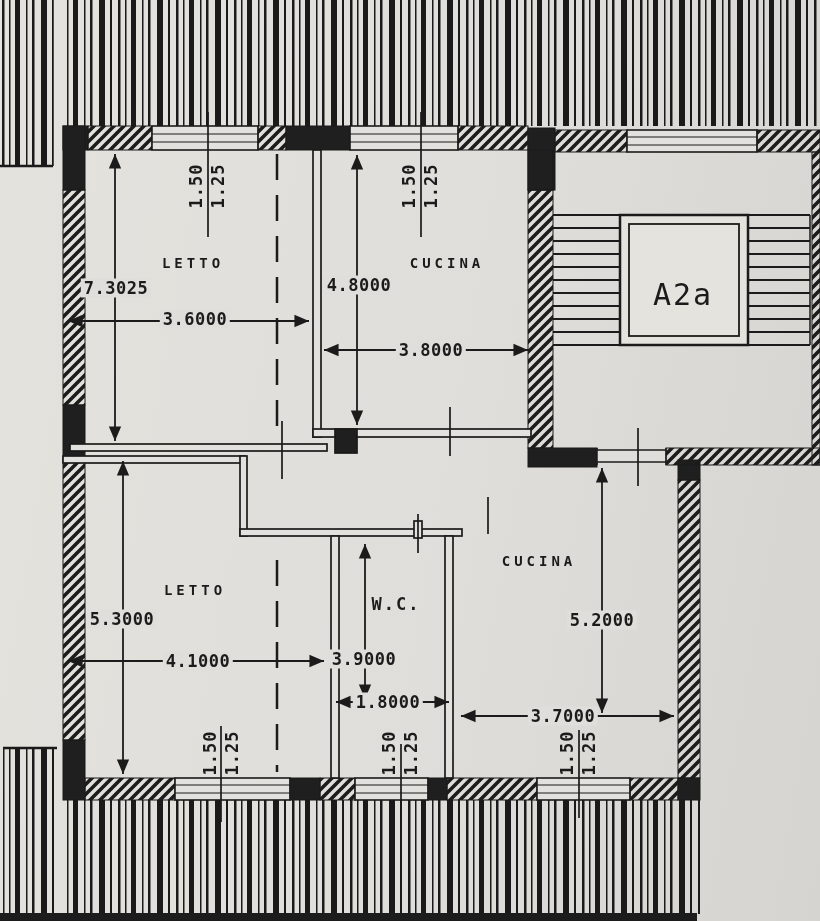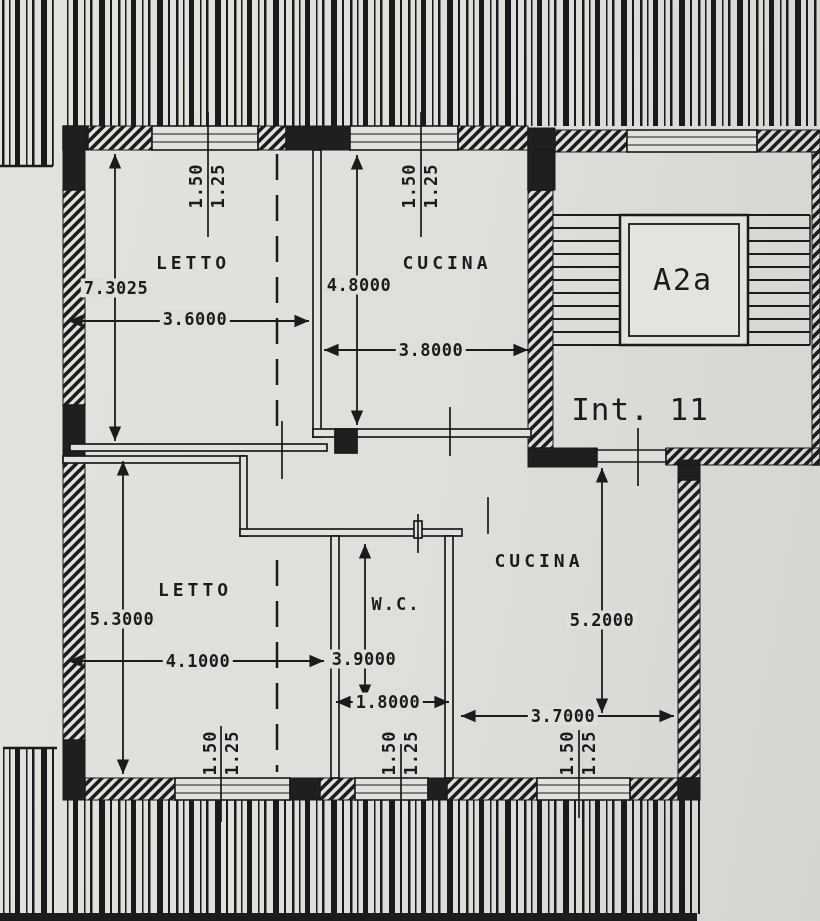--- a/index.html
+++ b/index.html
@@ -8,23 +8,23 @@
     background:linear-gradient(100deg,#e4e2dd 0%,#e0deda 55%,#d6d4d0 100%);
     font-family:"DejaVu Sans Mono", monospace;
   }
   #plan-svg{position:absolute;left:0;top:0;}
   .lbl{
     position:absolute;transform:translate(-50%,-50%);
     font:700 17px/1 "DejaVu Sans Mono", monospace;
     color:#1b1b1b;background:#e0deda;padding:1px 3px;
     letter-spacing:.5px;white-space:nowrap;z-index:3;
   }
-  .room{font-size:18px;letter-spacing:4px;background:transparent;padding:0;}
+  .room{font-size:14px;letter-spacing:4px;background:transparent;padding:0;}
   .room-small{font-size:17px;letter-spacing:2px;background:transparent;}
-  .big{font:400 30px/1 "DejaVu Sans Mono", monospace;letter-spacing:2px;background:transparent;}
+  .big{font:400 30px/1 "DejaVu Sans Mono", monospace;letter-spacing:2px;background:transparent;margin-top:15px;}
   .unit{font:400 31px/1 "DejaVu Sans Mono", monospace;letter-spacing:1px;background:transparent;}
   .win{
     position:absolute;display:flex;flex-direction:column;align-items:center;
     transform:translate(-50%,-50%) rotate(-90deg);
     font:700 17px/22px "DejaVu Sans Mono", monospace;
     color:#1b1b1b;letter-spacing:1px;white-space:nowrap;z-index:3;
   }
 </style>
 </head>
 <body>
@@ -206,21 +206,20 @@
 
 <div class="lbl room" style="left:447px;top:263px">CUCINA</div>
 <div class="lbl" style="left:359px;top:285px">4.8000</div>
 <div class="lbl" style="left:431px;top:350px">3.8000</div>
 <div class="win" style="left:420px;top:186px">
   <span>1.50</span>
   <span>1.25</span>
 </div>
 
 <div class="lbl big" style="left:683px;top:280px">A2a</div>
-<div class="lbl unit" style="left:640px;top:409px">Int. 11</div>
 
 <div class="lbl room" style="left:195px;top:590px">LETTO</div>
 <div class="lbl" style="left:122px;top:619px">5.3000</div>
 <div class="lbl" style="left:198px;top:661px">4.1000</div>
 <div class="win" style="left:221px;top:753px">
   <span>1.50</span>
   <span>1.25</span>
 </div>
 
 <div class="lbl room-small" style="left:396px;top:604px">W.C.</div>

